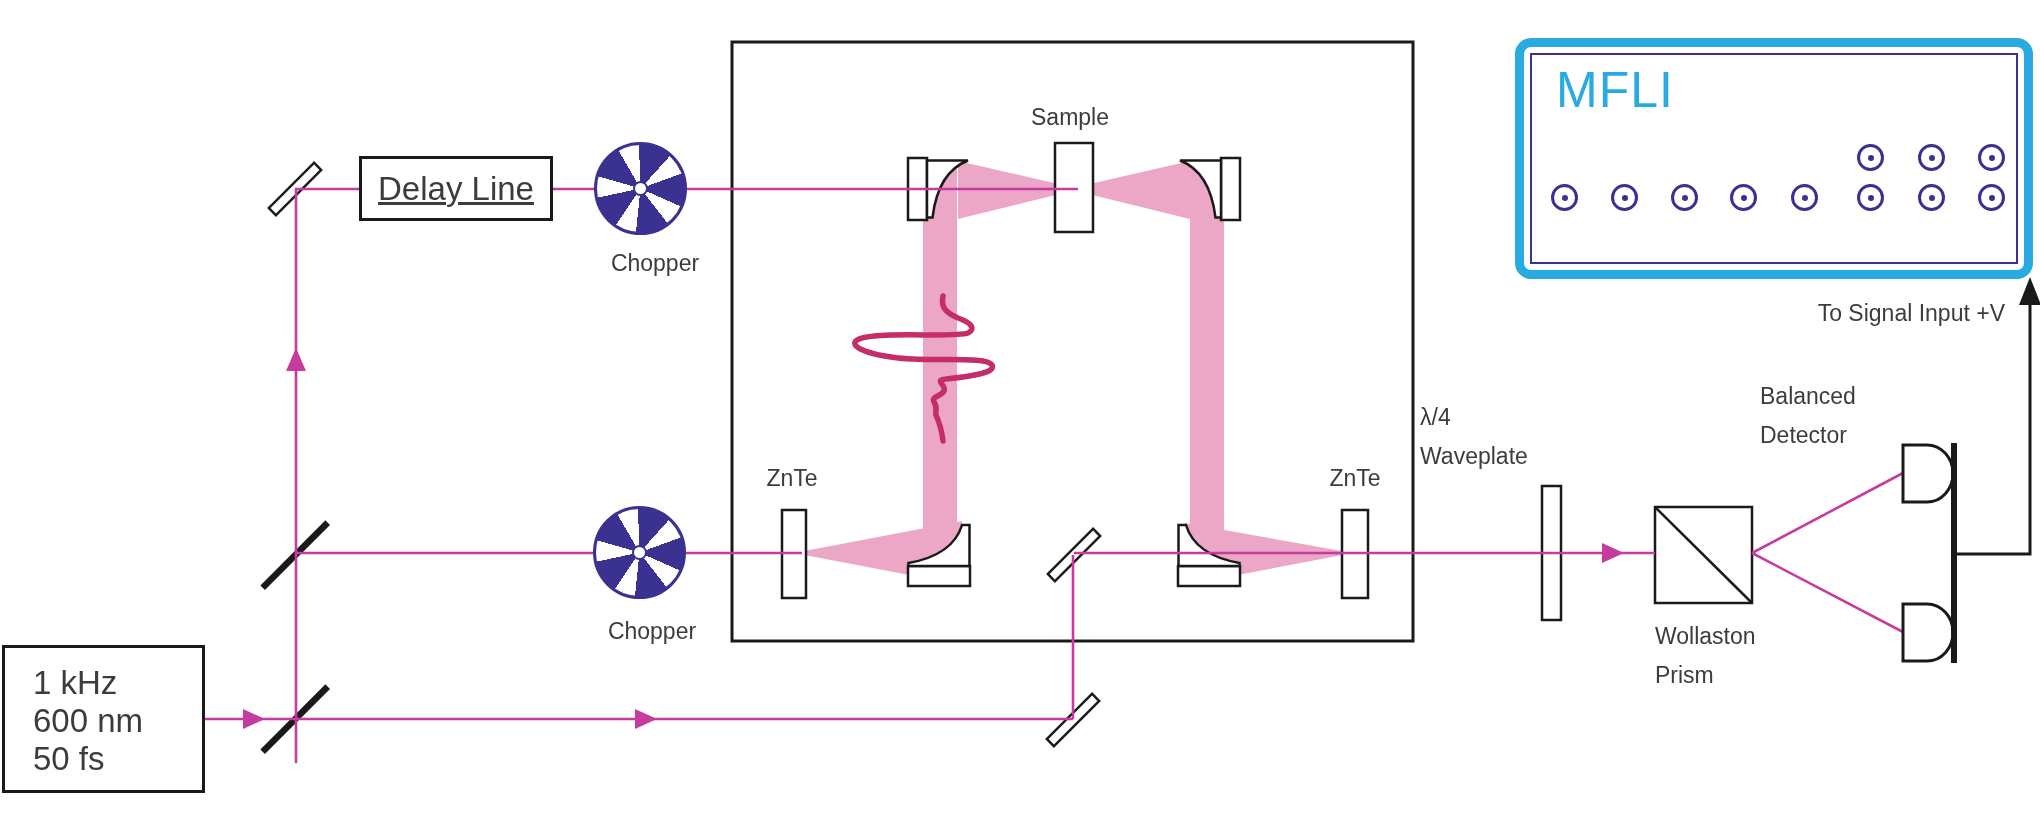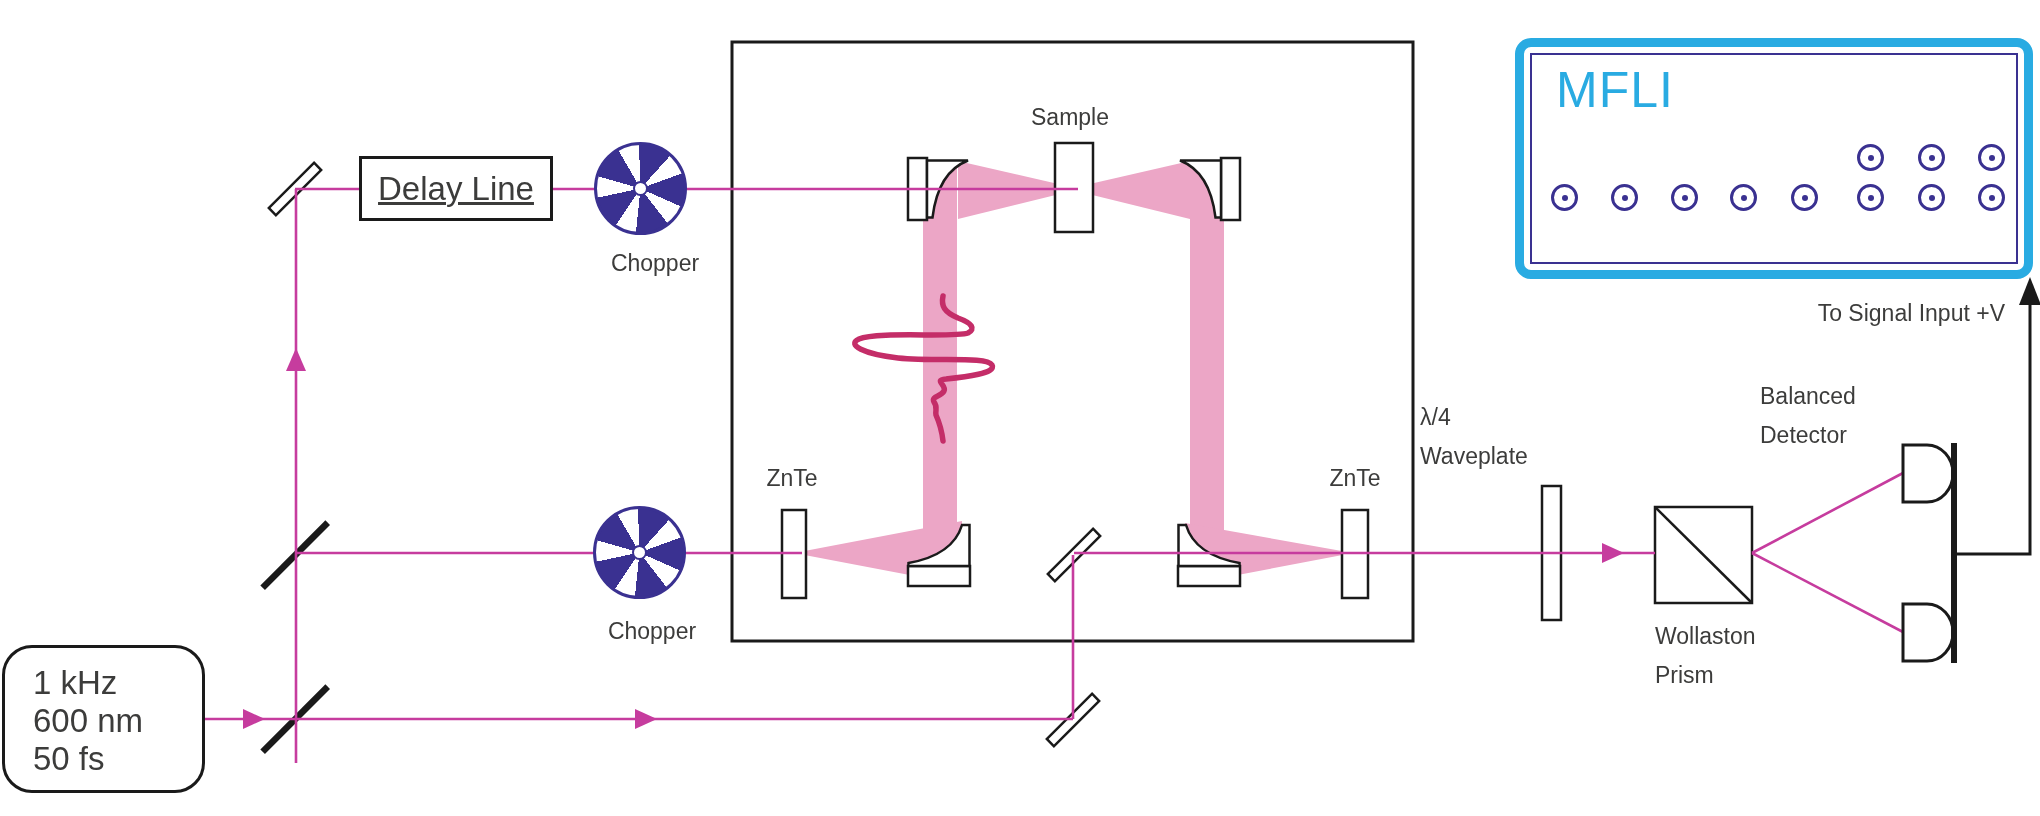--- a/index.html
+++ b/index.html
@@ -11,21 +11,21 @@
        font-family:"Liberation Sans", sans-serif;color:var(--text);}
   #stage{position:absolute;inset:0;}
   svg#draw{position:absolute;left:0;top:0;}
   .lbl{position:absolute;font-size:23px;line-height:39px;color:var(--text);white-space:nowrap;}
   .lbl.center{text-align:center;}
   .lbl.right{text-align:right;}
 
   
   .simplebox{position:absolute;border:3px solid var(--ink);background:#fff;box-sizing:border-box;}
   #delay-line-box{left:359px;top:156px;width:194px;height:65px;display:flex;align-items:center;justify-content:center;font-size:33px;text-decoration:underline;}
-  #laser-box{left:2px;top:645px;width:203px;height:148px;padding:16px 16px 0 28px;font-size:33px;line-height:38px;border-radius:30px;}
+  #laser-box{left:2px;top:645px;width:203px;height:148px;padding:16px 16px 0 28px;font-size:33px;line-height:38px;}
 
   
   #mfli-box{position:absolute;left:1515px;top:38px;width:518px;height:241px;box-sizing:border-box;
             border:9px solid var(--blue);border-radius:16px;background:#fff;}
   #mfli-inner{position:absolute;inset:6px;border:2px solid var(--indigo);}
   #mfli-title{position:absolute;left:32px;top:14px;font-size:50px;color:var(--blue);letter-spacing:1px;}
   .bnc{position:absolute;width:27px;height:27px;border:3px solid var(--indigo);border-radius:50%;box-sizing:border-box;background:#fff;}
   .bnc::after{content:"";position:absolute;left:50%;top:50%;width:6px;height:6px;margin:-3px 0 0 -3px;border-radius:50%;background:var(--indigo);}
 
   

